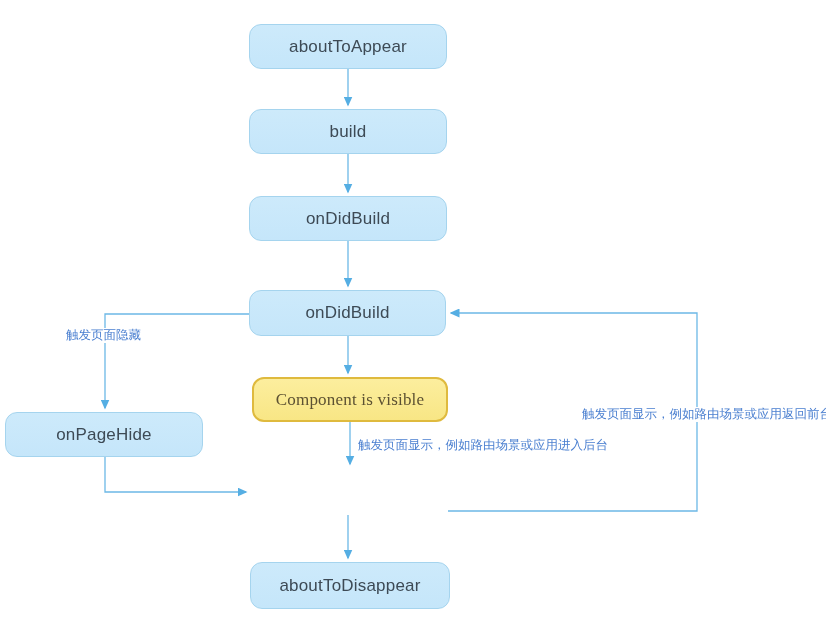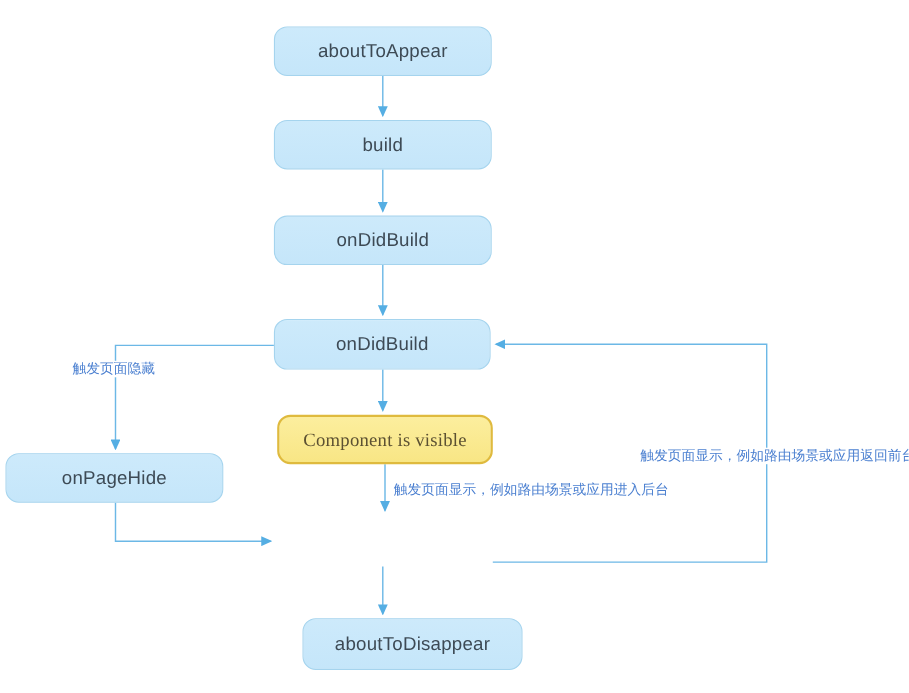--- a/index.html
+++ b/index.html
@@ -63,21 +63,21 @@
 
   <div class="node" style="left:249px;top:290px;width:197px;height:46px;">
     <span>onDidBuild</span>
   </div>
 
   <div class="node highlight" style="left:252px;top:377px;width:196px;height:45px;">
     <span>Component is visible</span>
   </div>
 
 
-  <div class="node" style="left:250px;top:562px;width:200px;height:47px;margin-left:25px;">
+  <div class="node" style="left:250px;top:562px;width:200px;height:47px;">
     <span>aboutToDisappear</span>
   </div>
 
   <div class="node" style="left:5px;top:412px;width:198px;height:45px;">
     <span>onPageHide</span>
   </div>
 
   <div class="edge-label" style="left:64px;top:328px;">触发页面隐藏</div>
 
   <div class="edge-label" style="left:356px;top:438px;">触发页面显示，例如路由场景或应用进入后台</div>

